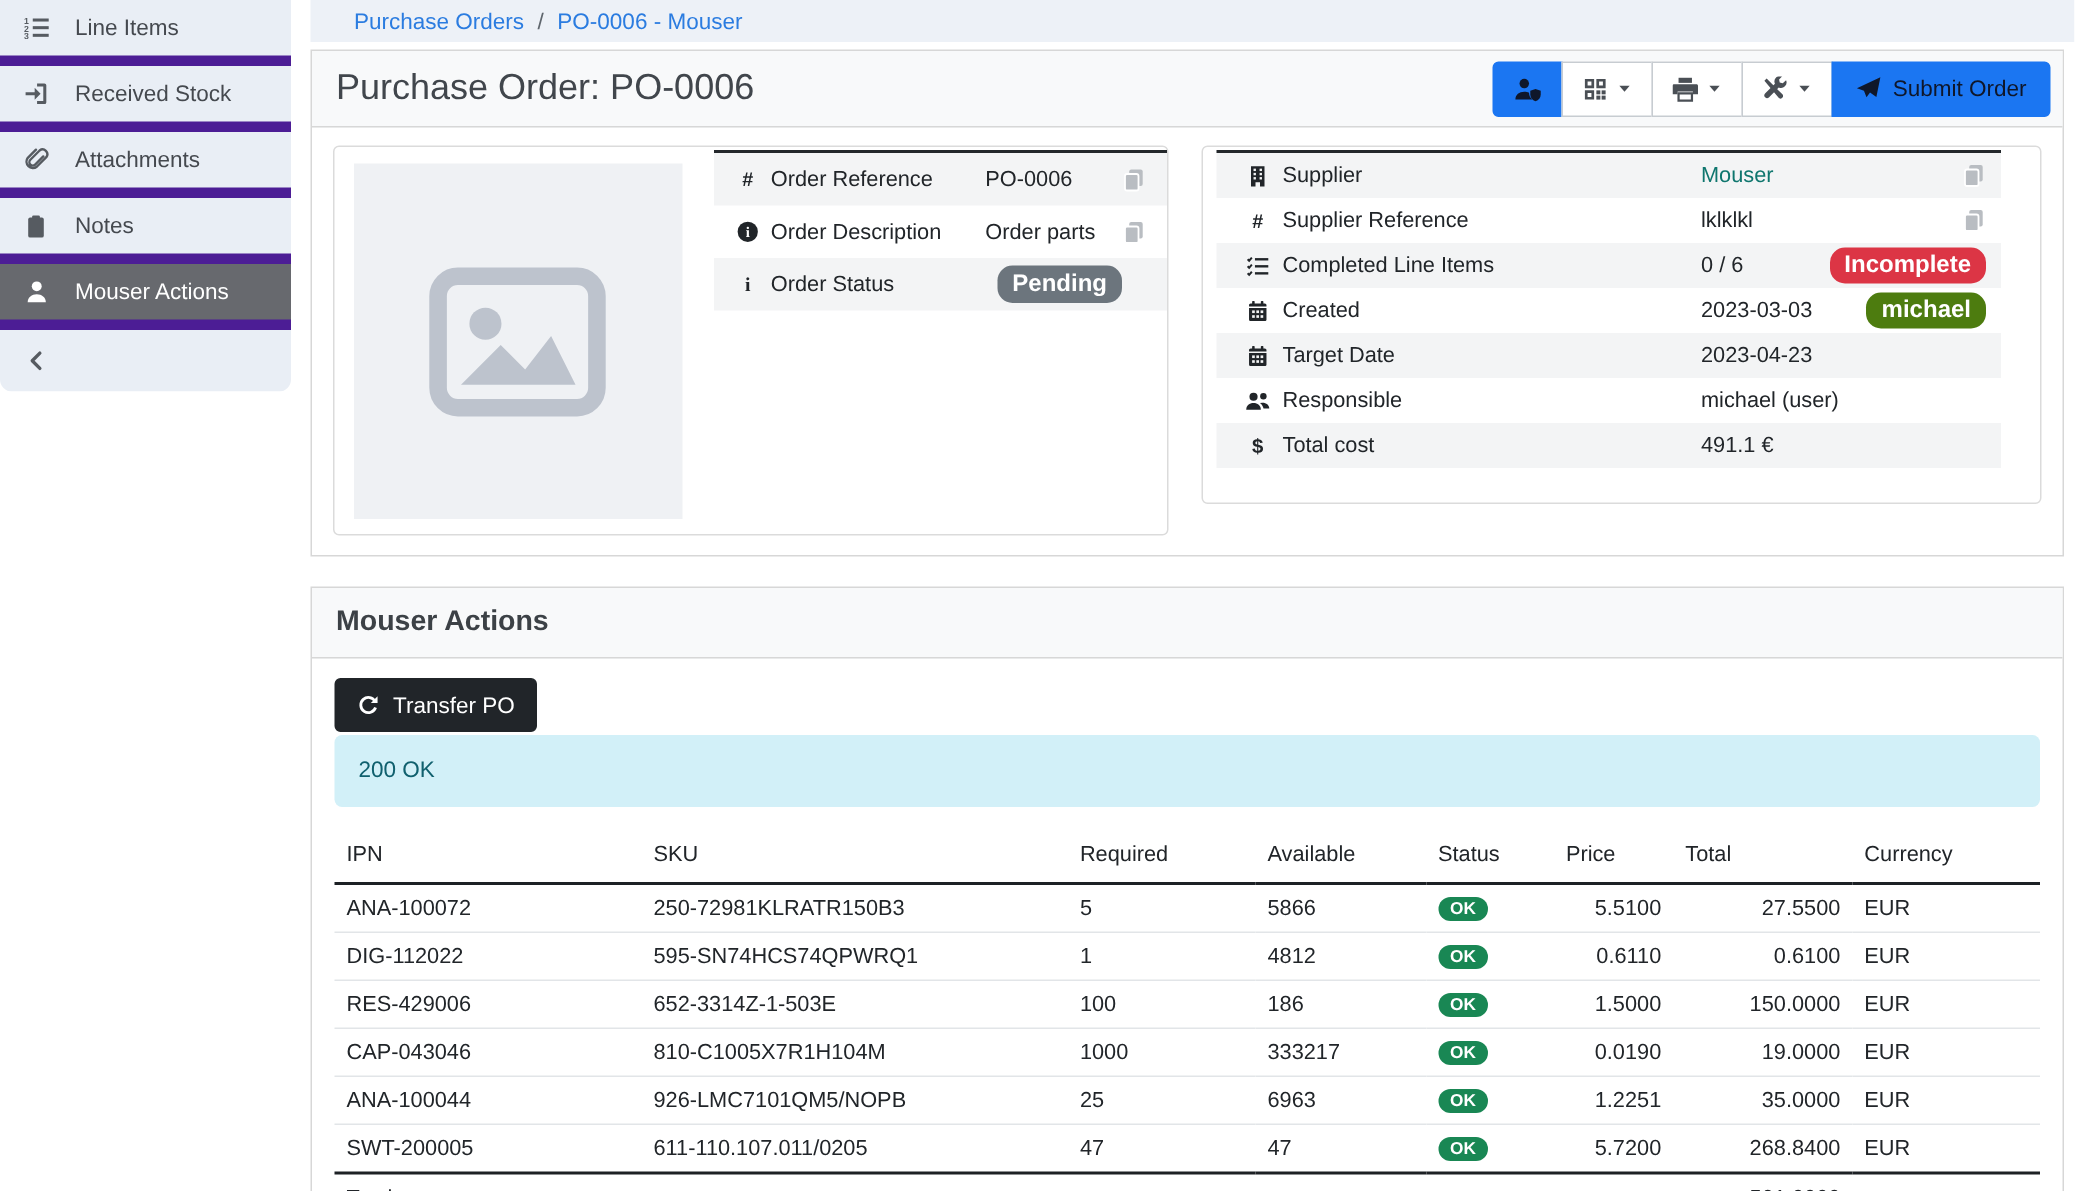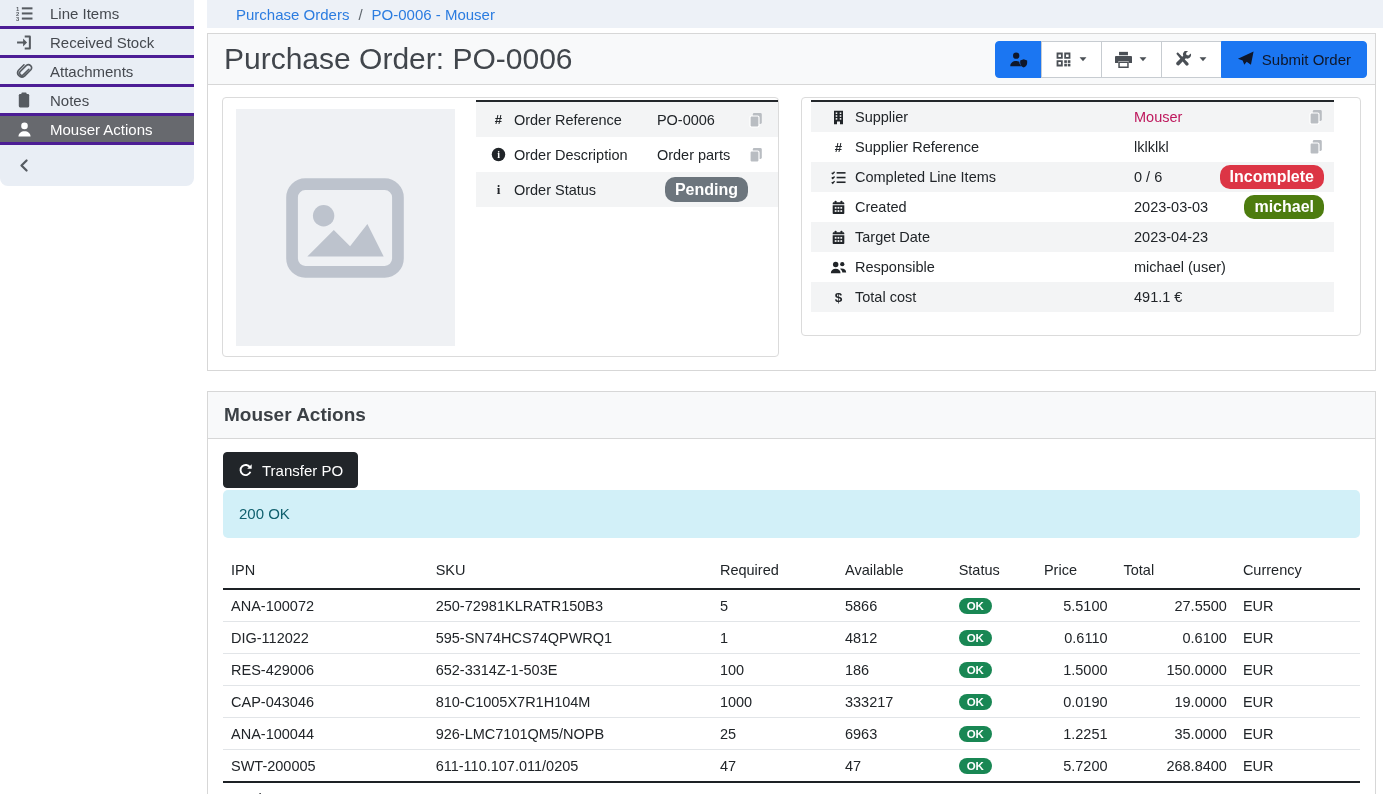--- a/index.html
+++ b/index.html
@@ -3,39 +3,39 @@
 <meta charset="utf-8">
 <style>
   *{box-sizing:border-box}
   html,body{margin:0;padding:0}
   body{width:1383px;height:794px;position:relative;overflow:hidden;background:#fff;
        font-family:"Liberation Sans","DejaVu Sans",sans-serif;color:#212529}
   button{font-family:inherit}
 
   
   .sidebar{position:absolute;left:0;top:0;width:194px;border-radius:0 0 8px 8px;overflow:hidden}
-  .side-item{display:flex;align-items:center;height:29px;padding-left:13px;background:#e9eef5;
-             border-bottom:3px solid #4c1d95;color:#45494f;font-size:15px;cursor:pointer}
+  .side-item{display:flex;align-items:center;height:44px;padding-left:13px;background:#e9eef5;
+             border-bottom:7px solid #4c1d95;color:#45494f;font-size:15px;cursor:pointer}
   .side-icon{width:22px;display:flex;justify-content:center;align-items:center;margin-right:15px;color:#565b61}
   .side-item.active{background:#67696e;color:#fff}
   .side-item.active .side-icon{color:#fff}
   .side-collapse{border-bottom:none;height:41px}
 
   
   .breadcrumb-bar{position:absolute;left:207px;right:0;top:0;height:28px;background:#edf1f7;
                   display:flex;align-items:center;padding-left:29px;font-size:15px;gap:9px}
   .bc-link{color:#2b7ce0;text-decoration:none;cursor:pointer}
   .bc-sep{color:#5f666d}
 
   
   .main{position:absolute;left:207px;top:33px;width:1169px}
   .panel{border:1px solid #d7d7d7;background:#fff}
   .panel-head{display:flex;justify-content:space-between;align-items:center;background:#f8f9fa;
               border-bottom:1px solid #d7d7d7;padding:7px 8px 7px 16px;height:51px}
-  .page-title{font-size:30px;font-weight:500;color:#41464c;margin:0}
+  .page-title{font-size:24px;font-weight:500;color:#41464c;margin:0}
 
   .btn-group{display:flex}
   .btn{display:flex;align-items:center;gap:8px;height:37px;padding:0 13px;font-size:15px;
        border:1px solid #c7ccd1;background:#fff;color:#4a4f55;cursor:pointer;margin-left:-1px}
   .btn-blue{background:#1b76f2;border-color:#1b76f2;color:#0f172a}
   .btn-first{border-radius:4px 0 0 4px;margin-left:0}
   .btn-submit{border-radius:0 4px 4px 0;padding:0 15px}
   .bicon{display:flex;align-items:center}
   .caret{margin-left:-2px}
 
@@ -48,21 +48,21 @@
   .card-supplier{width:560px;padding:2px 26px 1px 9px}
 
   .dtable{border-top:2px solid #23272b}
   .drow{display:grid;align-items:center;font-size:14.5px}
   .dtable-left .drow{grid-template-columns:30px 143px 1fr 24px;height:35px;padding:0 6px 0 8px}
   .dtable-right .drow{grid-template-columns:34px 279px 1fr auto;height:30px;padding:0 10px}
   .dtable .drow:nth-child(odd){background:#f3f4f5}
   .dtable-right .drow:last-of-type{height:22px}
   .dicon{display:flex;justify-content:center;align-items:center;color:#212529}
   .dvalue{display:flex;align-items:center;gap:8px}
-  .link{color:#be185d;cursor:pointer}
+  .link{color:#0f766e;cursor:pointer}
   .dcopy{color:#b9bdc2;display:flex;cursor:pointer}
   .dact{display:flex;justify-content:flex-end;align-items:center;gap:6px}
   .pill{color:#fff;font-size:16px;font-weight:bold;padding:2.5px 10px;border-radius:10px;line-height:1.2}
 
   
   .panel-actions{margin-top:20px;min-height:407px}
   .panel-head2{background:#f8f9fa;border-bottom:1px solid #d7d7d7;padding:12px 16px}
   .panel-title2{margin:0;font-size:19px;font-weight:600;color:#3c4146}
   .panel-body2{padding:13px 15px 0}
   .btn-dark{display:inline-flex;align-items:center;gap:9px;background:#212529;color:#fff;

